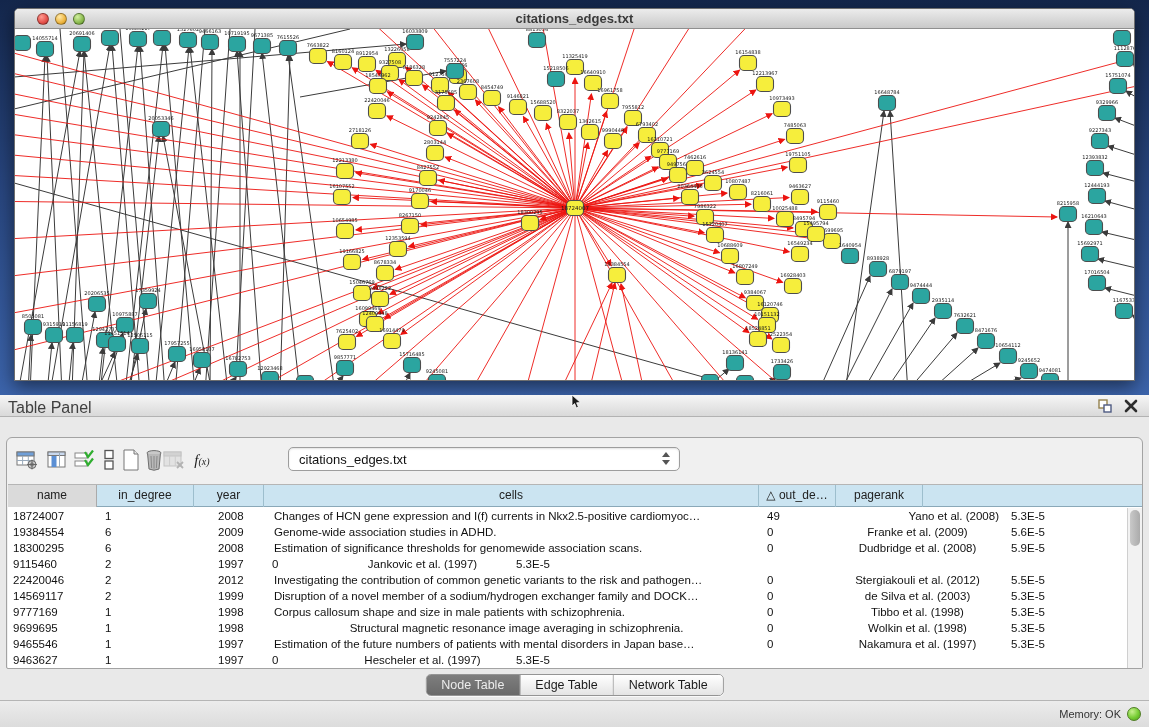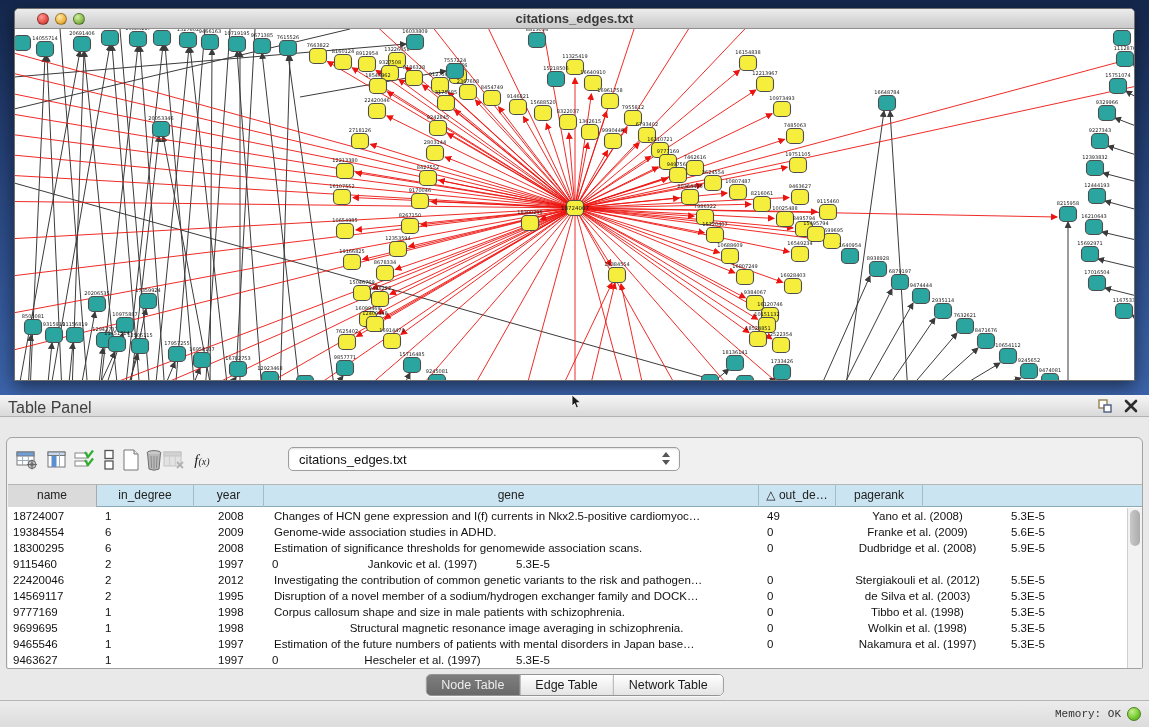--- a/index.html
+++ b/index.html
@@ -70,21 +70,21 @@
     border:1px solid #949494; border-radius:5px; overflow:hidden;
     box-shadow:0 1px 0 rgba(255,255,255,.7); }
   .tab { padding:3px 15px; font-size:12.5px; color:#1c1c1c;
     background:linear-gradient(180deg,#ffffff,#e4e4e4); border-right:1px solid #a9a9a9; }
   .tab:last-child { border-right:none; }
   .tab.sel { background:linear-gradient(180deg,#7e7e7e,#696969); color:#ececec; }
 
   
   .statusbar { position:absolute; left:0; top:283px; width:1149px; height:27px;
     background:linear-gradient(180deg,#ececec,#dcdcdc); border-top:1px solid #b5b5b5; }
-  .mem { position:absolute; right:28px; top:7px; font-size:11px; color:#333;font-family:Liberation Mono, monospace; }
+  .mem { position:absolute; right:28px; top:7px; font-size:11px; color:#333; }
   .memdot { position:absolute; right:8px; top:6px; width:14px; height:14px; border-radius:50%;
     border:1px solid #4e7d22;
     background:radial-gradient(circle at 35% 30%, #c7f08e,#76cc33 55%,#4c9c1d); }
 
   .cursor { position:absolute; left:571px; top:395px; width:12px; height:14px; z-index:50; }
 </style>
 </head>
 <body>
 
 <div class="stage">
@@ -917,33 +917,33 @@
               <div class="dn"></div>
           </div>
         </div>
       </div>
 
       <div class="tableview">
         <div class="thead" id="thead">
             <div class="th gray" style="width: 89px;">name</div>
             <div class="th" style="width: 97px;">in_degree</div>
             <div class="th" style="width: 70px;">year</div>
-            <div class="th" style="width: 495px;">gene</div>
+            <div class="th" style="width: 495px;">cells</div>
             <div class="th" style="width: 77px;">△ out_de…</div>
             <div class="th" style="width: 87px;">pagerank</div>
             <div class="th" style="flex: 1 1 0%; border-right: none;"></div>
           </div>
         <div class="rows" id="tbody">
             <div class="tr">
               <div class="td" style="width: 89px; text-align: left; padding-left: 5px;">18724007</div>
               <div class="td" style="width: 97px; text-align: left; padding-left: 8px;">1</div>
               <div class="td" style="width: 70px; text-align: left; padding-left: 24px;">2008</div>
               <div class="td" style="width: 495px; text-align: left; padding-left: 10px;">Changes of HCN gene expression and I(f) currents in Nkx2.5-positive cardiomyoc…</div>
               <div class="td" style="width: 77px; text-align: left; padding-left: 8px;">49</div>
-              <div class="td" style="width: 163px; text-align: center;">Yano et al. (2008)</div>
+              <div class="td" style="width: 163px; text-align: right;">Yano et al. (2008)</div>
               <div class="td" style="width: 87px; text-align: left; padding-left: 12px;">5.3E-5</div>
             </div>
             <div class="tr">
               <div class="td" style="width: 89px; text-align: left; padding-left: 5px;">19384554</div>
               <div class="td" style="width: 97px; text-align: left; padding-left: 8px;">6</div>
               <div class="td" style="width: 70px; text-align: left; padding-left: 24px;">2009</div>
               <div class="td" style="width: 495px; text-align: left; padding-left: 10px;">Genome-wide association studies in ADHD.</div>
               <div class="td" style="width: 77px; text-align: left; padding-left: 8px;">0</div>
               <div class="td" style="width: 163px; text-align: center;">Franke et al. (2009)</div>
               <div class="td" style="width: 87px; text-align: left; padding-left: 12px;">5.6E-5</div>
@@ -970,21 +970,21 @@
               <div class="td" style="width: 97px; text-align: left; padding-left: 8px;">2</div>
               <div class="td" style="width: 70px; text-align: left; padding-left: 24px;">2012</div>
               <div class="td" style="width: 495px; text-align: left; padding-left: 10px;">Investigating the contribution of common genetic variants to the risk and pathogen…</div>
               <div class="td" style="width: 77px; text-align: left; padding-left: 8px;">0</div>
               <div class="td" style="width: 163px; text-align: center;">Stergiakouli et al. (2012)</div>
               <div class="td" style="width: 87px; text-align: left; padding-left: 12px;">5.5E-5</div>
             </div>
             <div class="tr">
               <div class="td" style="width: 89px; text-align: left; padding-left: 5px;">14569117</div>
               <div class="td" style="width: 97px; text-align: left; padding-left: 8px;">2</div>
-              <div class="td" style="width: 70px; text-align: left; padding-left: 24px;">1995</div>
+              <div class="td" style="width: 70px; text-align: left; padding-left: 24px;">1999</div>
               <div class="td" style="width: 495px; text-align: left; padding-left: 10px;">Disruption of a novel member of a sodium/hydrogen exchanger family and DOCK…</div>
               <div class="td" style="width: 77px; text-align: left; padding-left: 8px;">0</div>
               <div class="td" style="width: 163px; text-align: center;">de Silva et al. (2003)</div>
               <div class="td" style="width: 87px; text-align: left; padding-left: 12px;">5.3E-5</div>
             </div>
             <div class="tr">
               <div class="td" style="width: 89px; text-align: left; padding-left: 5px;">9777169</div>
               <div class="td" style="width: 97px; text-align: left; padding-left: 8px;">1</div>
               <div class="td" style="width: 70px; text-align: left; padding-left: 24px;">1998</div>
               <div class="td" style="width: 495px; text-align: left; padding-left: 10px;">Corpus callosum shape and size in male patients with schizophrenia.</div>

